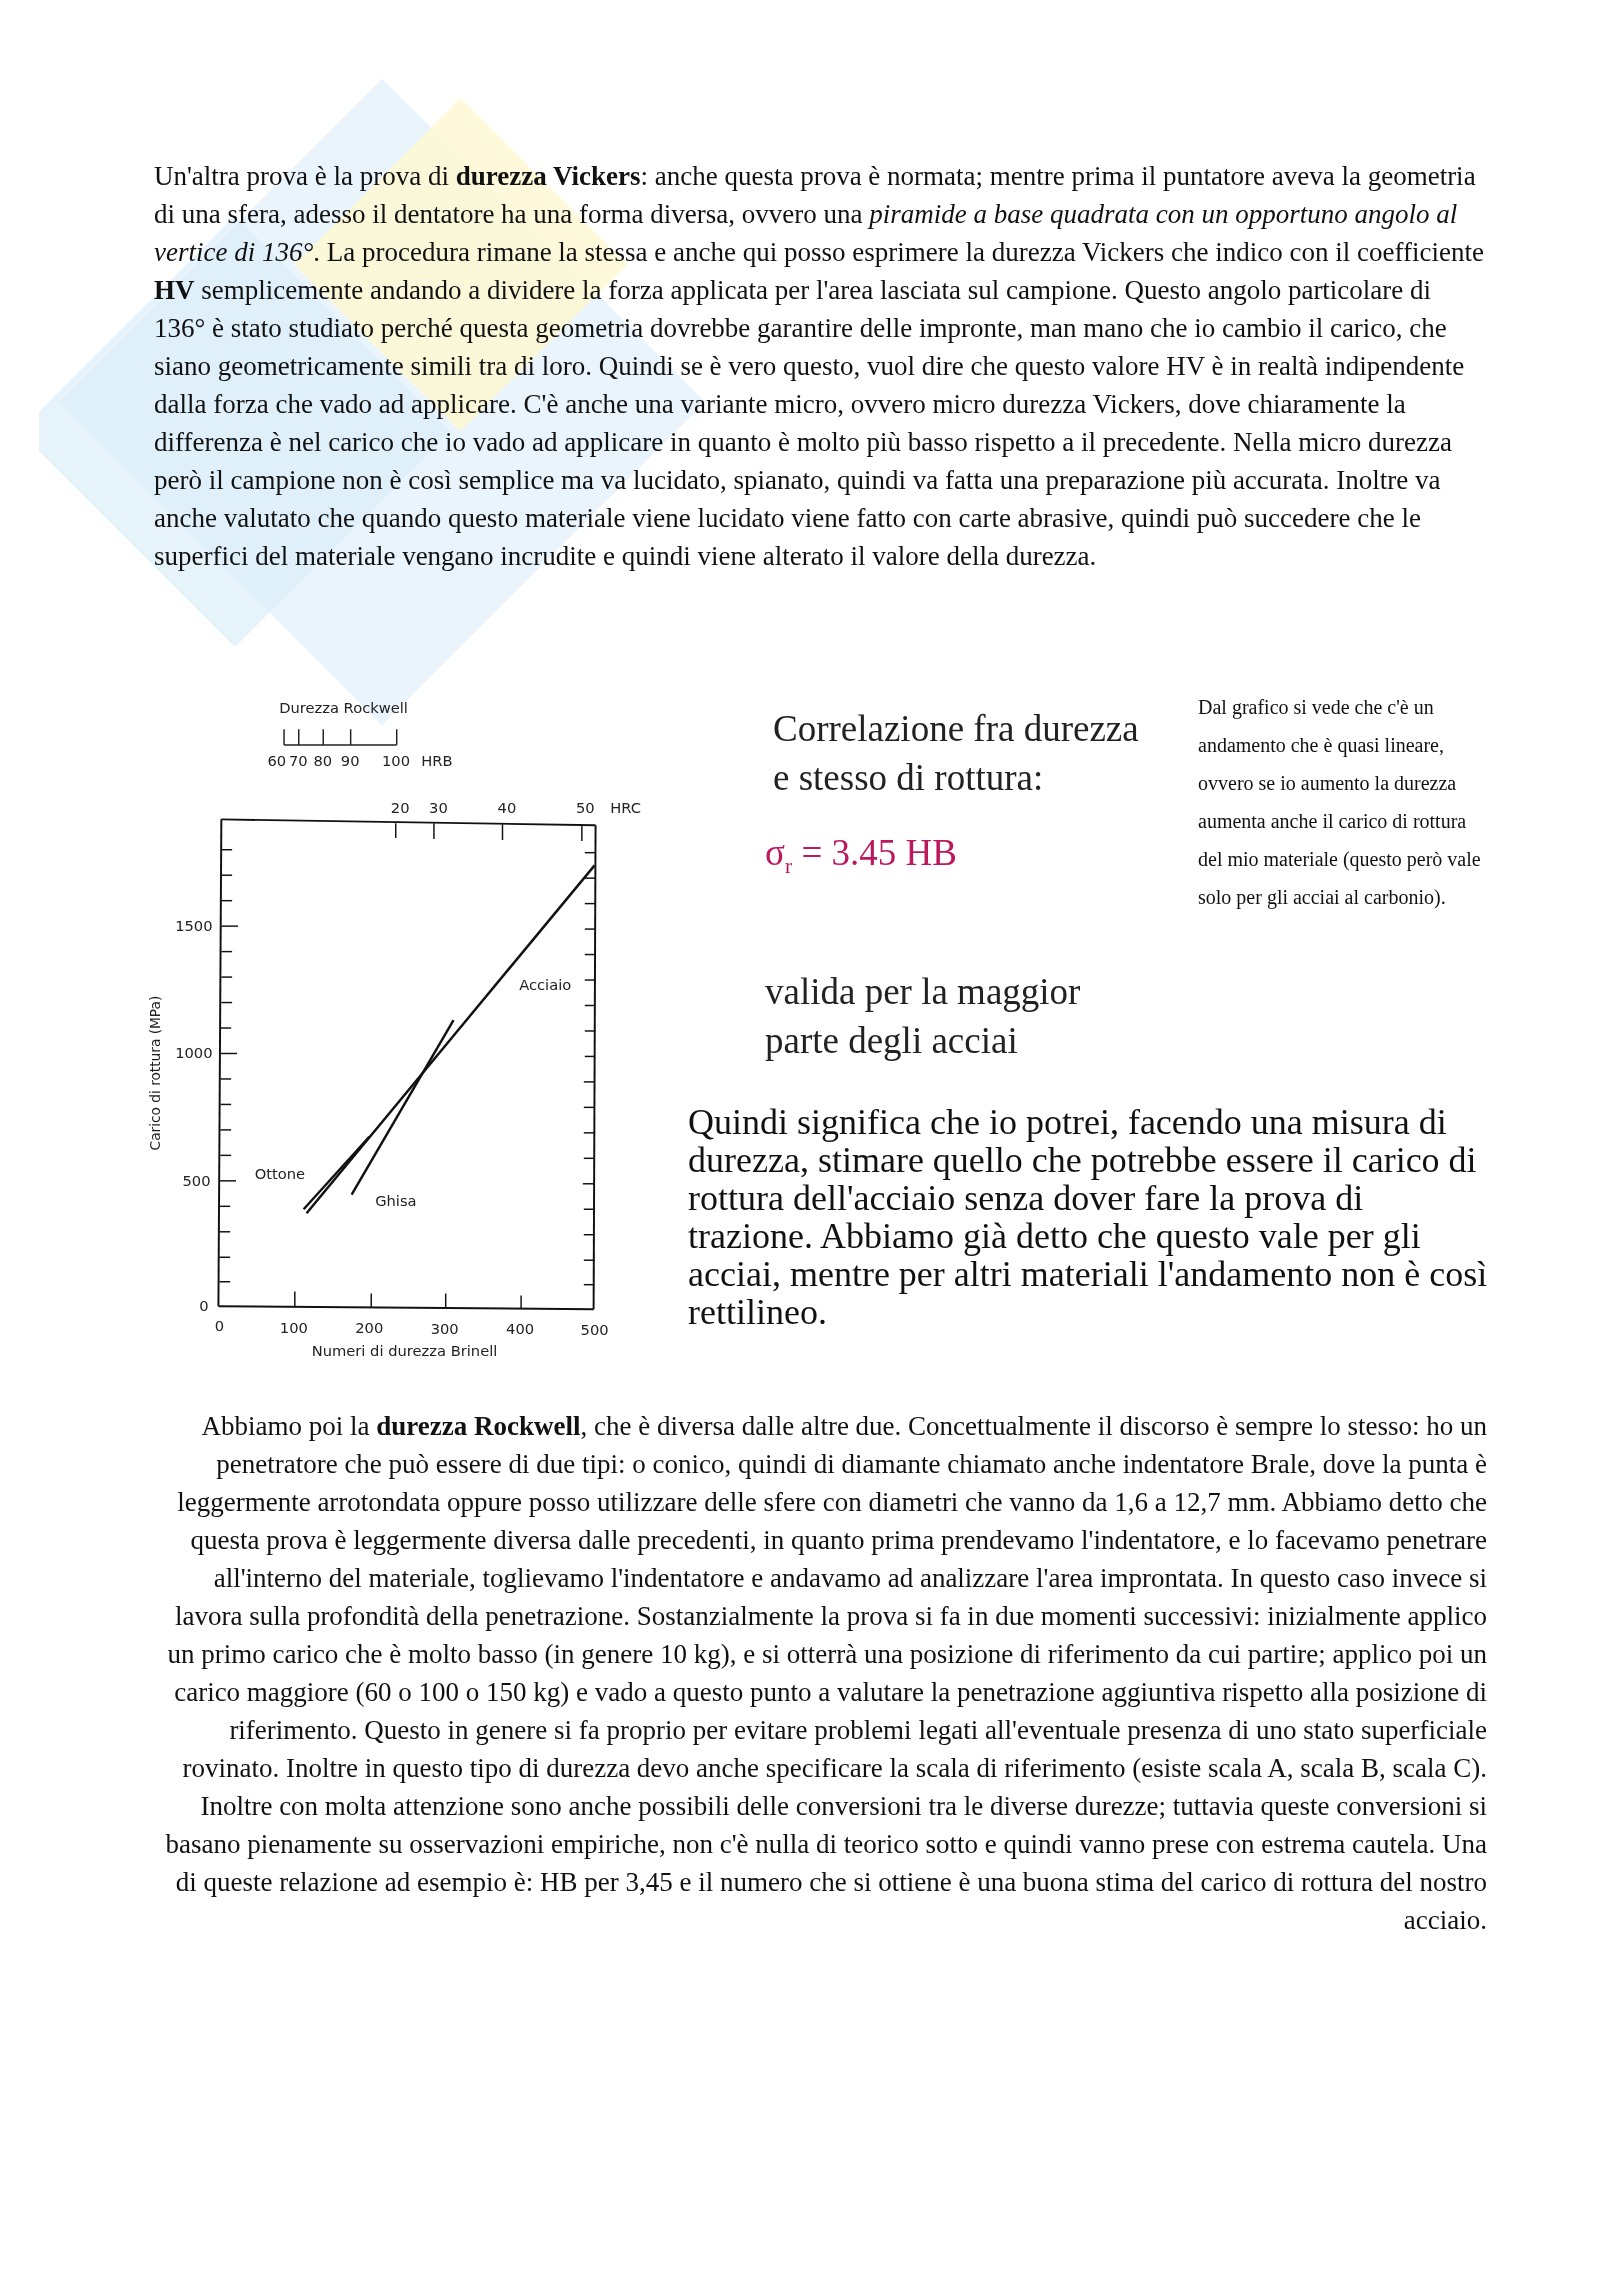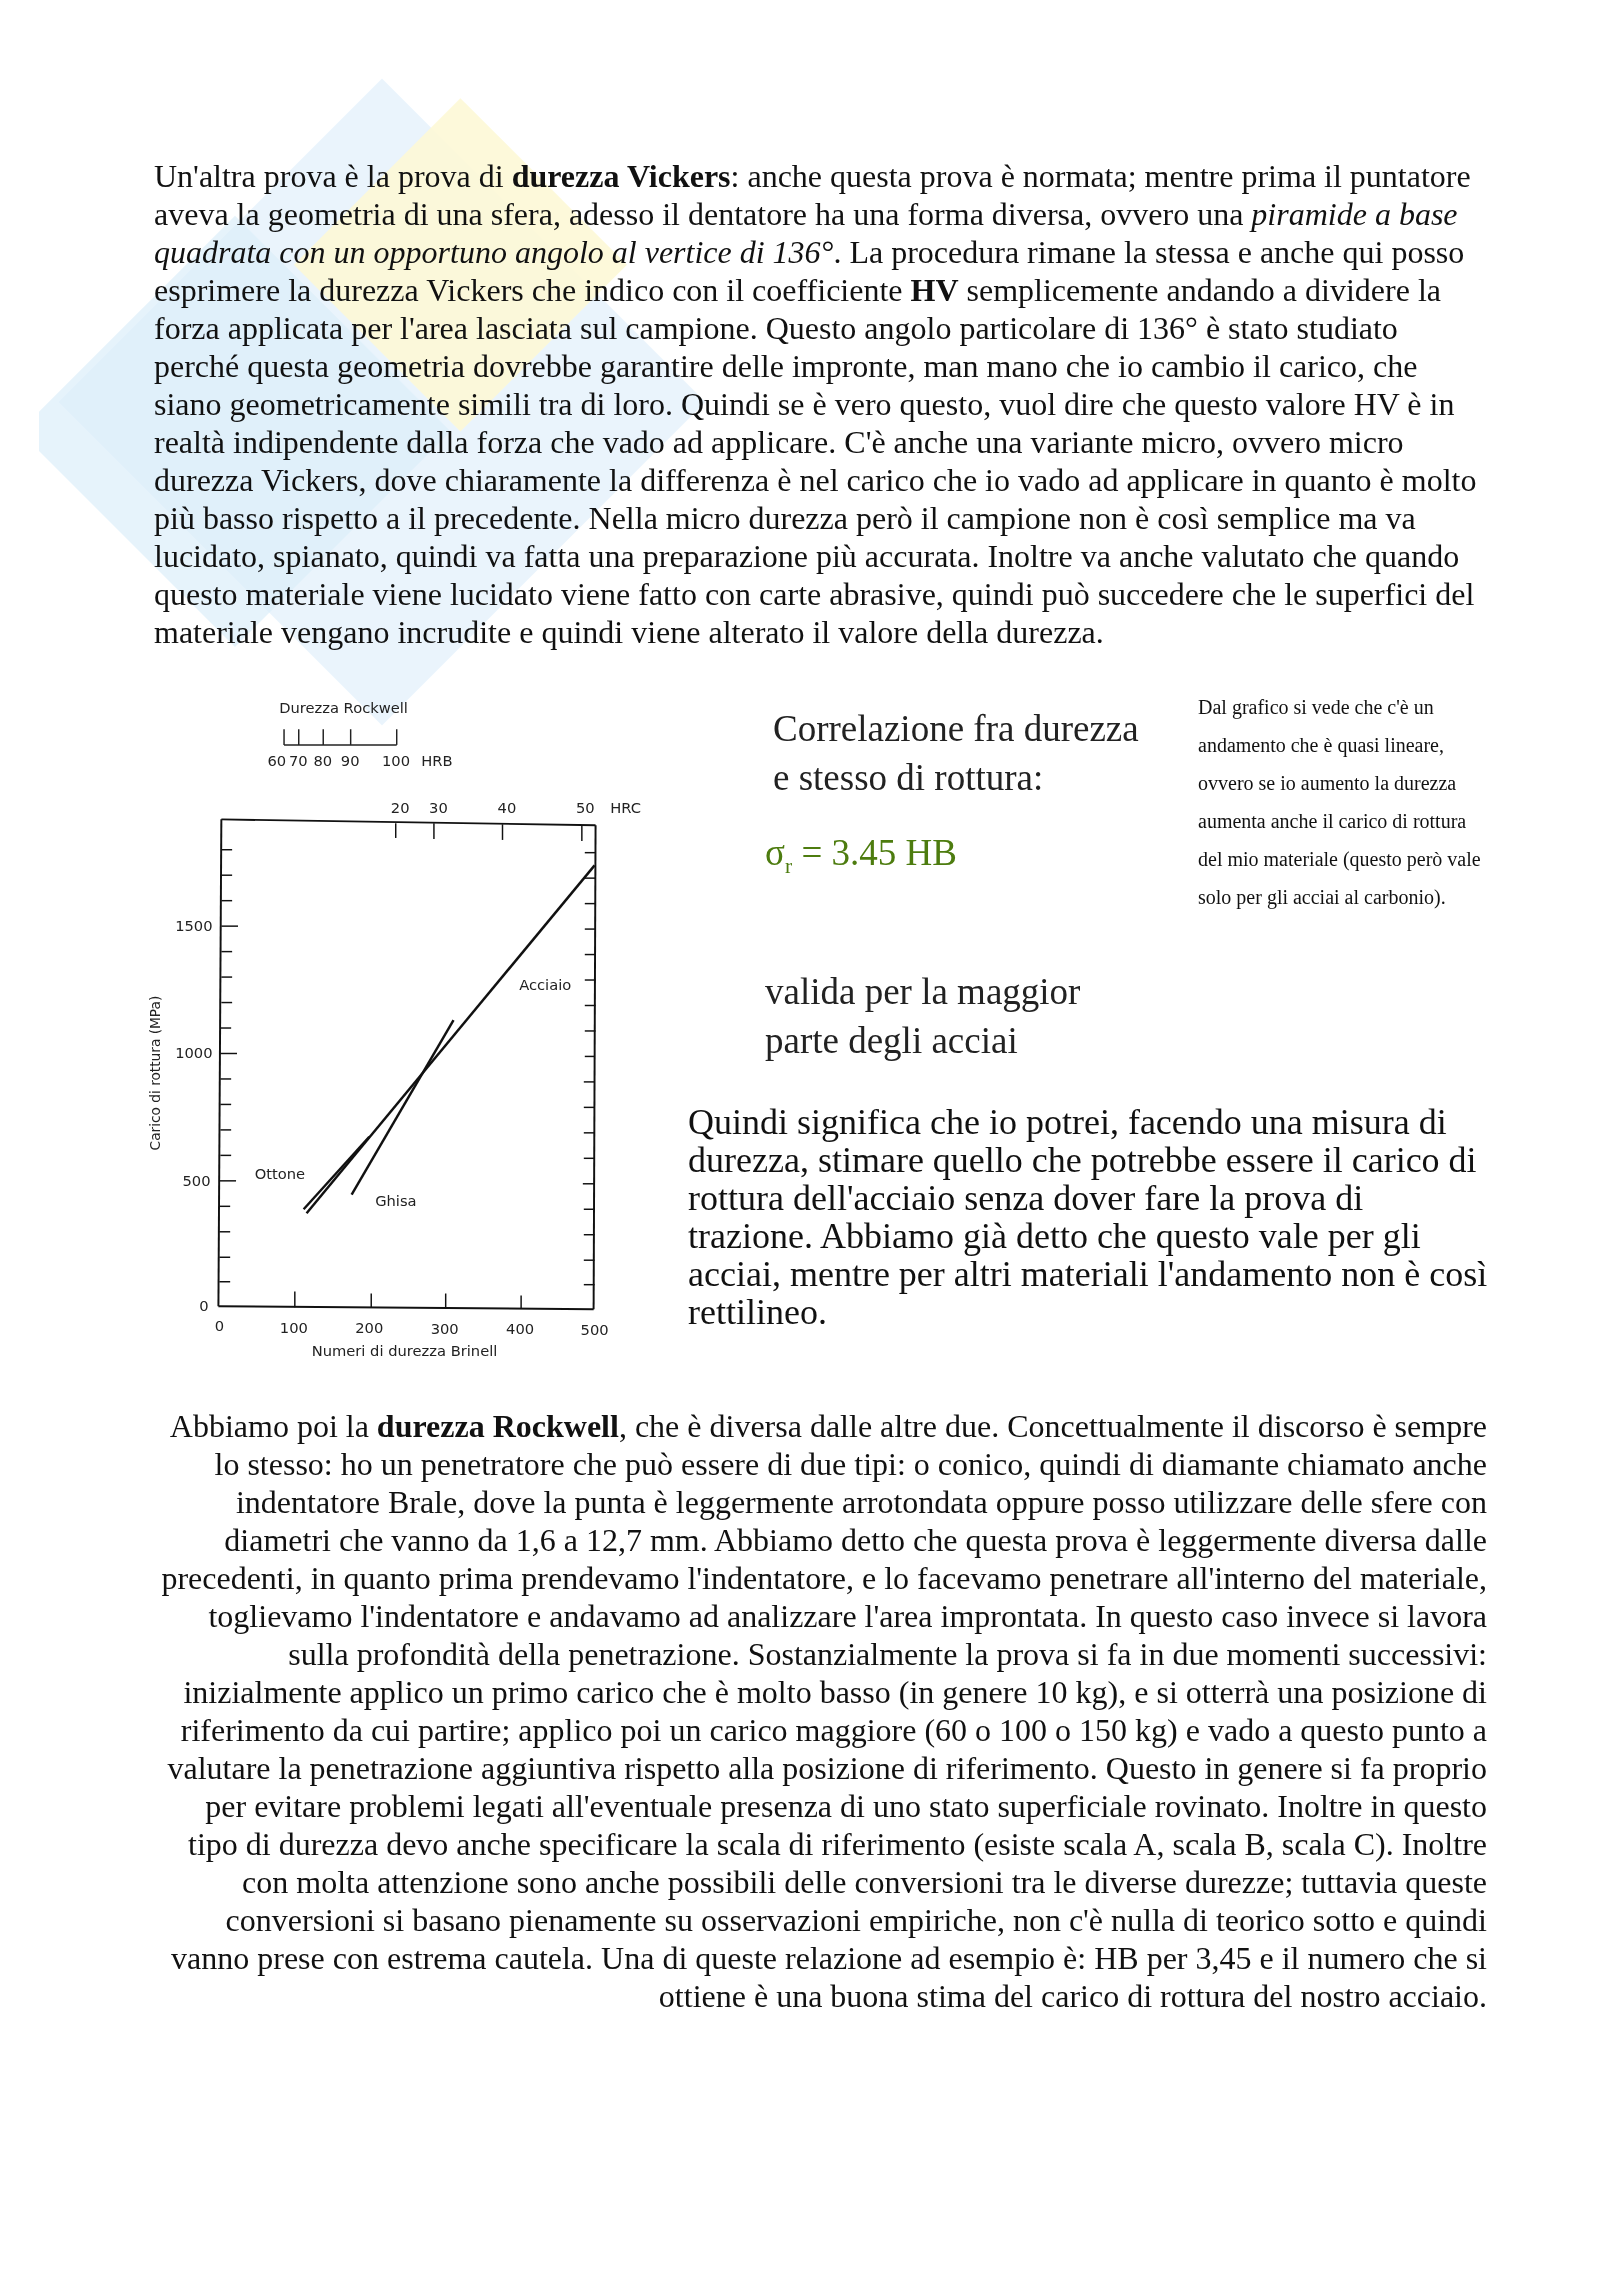--- a/index.html
+++ b/index.html
@@ -1,28 +1,28 @@
 <!DOCTYPE html>
 <html><head>
 <meta charset="utf-8">
 <style>
   html,body{margin:0;padding:0;background:#fff;}
   body{width:1621px;height:2292px;position:relative;overflow:hidden;
        font-family:"Liberation Serif","DejaVu Serif",serif;color:#111;}
   .wm{position:absolute;left:39px;top:59px;width:686px;height:686px;pointer-events:none;z-index:0;}
-  .para{position:absolute;left:154px;width:1333px;font-size:32px;line-height:38px;z-index:1;margin:0;}
+  .para{position:absolute;left:154px;width:1333px;font-size:27px;line-height:38px;z-index:1;margin:0;}
   .p1{top:157px;}
   .p3{top:1407px;text-align:right;}
   b{font-weight:bold;}
   i{font-style:italic;}
   .chart{position:absolute;left:142px;top:686px;width:529px;height:686px;z-index:1;}
   .chart text{font-family:"DejaVu Sans","Liberation Sans",sans-serif;fill:#222;}
   .mid{position:absolute;left:765px;top:696px;width:421px;z-index:1;color:#222;}
   .mid .h{font-size:37px;line-height:49px;margin:8px;}
-  .mid .formula{font-size:37px;color:#4d7c0f;margin:29px 0 0 0;}
+  .mid .formula{font-size:37px;color:#be185d;margin:29px 0 0 0;}
   .mid .formula sub{font-size:21.6px;}
   .mid .note{font-size:37px;line-height:49px;margin:88px 0 0 0;}
   .rcol{position:absolute;left:1198px;top:688px;width:294px;font-size:20px;line-height:38px;z-index:1;margin:0;}
   .p2{position:absolute;left:688px;top:1103px;width:804px;font-size:36px;line-height:38px;z-index:1;margin:0;}
 </style>
 </head>
 <body>
 
 <svg class="wm" viewBox="0 0 700 700">
   <polygon points="350,20 680,350 350,680 20,350" fill="#e6f2fb" opacity="0.85"></polygon>

